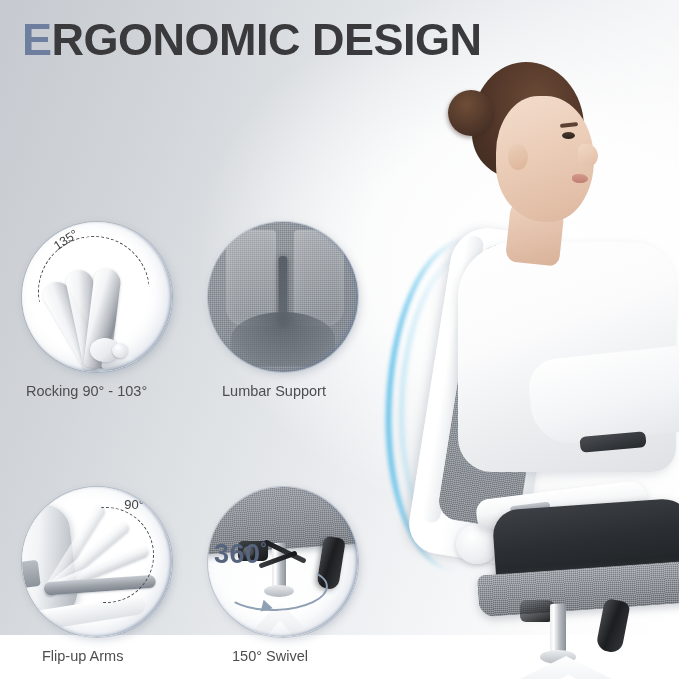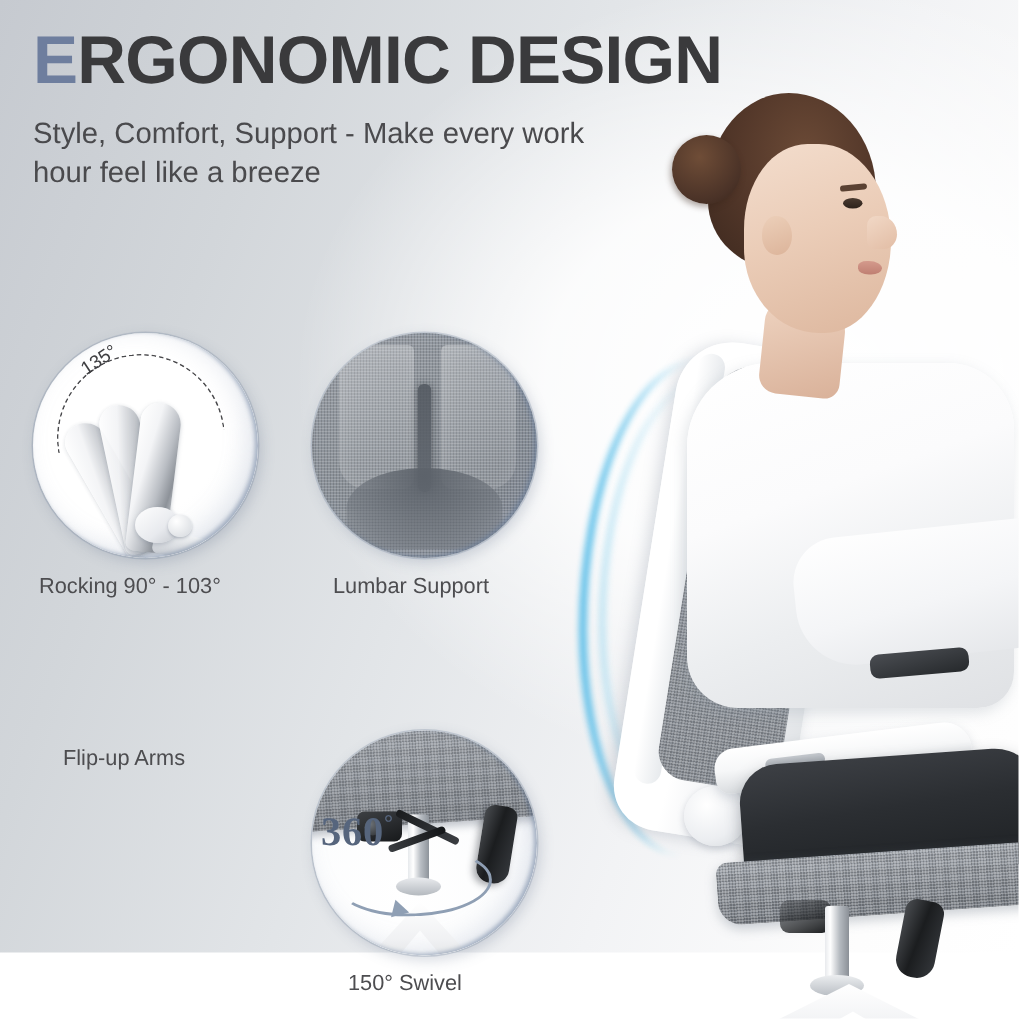--- a/index.html
+++ b/index.html
@@ -253,21 +253,20 @@
     width: 0; height: 0;
     border-left: 11px solid #8f9fb4;
     border-top: 6px solid transparent;
     border-bottom: 6px solid transparent;
     transform: rotate(14deg);
   }
   .c4 .num {
     position: absolute; left: 6px; top: 52px;
     font-size: 27px; font-weight: bold; color: #56657d;
     letter-spacing: 0.5px;
-    font-family: Liberation Serif, serif;
   }
   .c4 .num sup { font-size: 15px; vertical-align: super; }
 
   
   .photo { position: absolute; left: 372px; top: 52px; width: 307px; height: 627px; }
 
   .glow {
     position: absolute; left: 14px; top: 188px;
     width: 150px; height: 330px;
     border-left: 5px solid #55bce8;
@@ -453,21 +452,20 @@
     border-radius: 6px; transform: rotate(-5deg);
   }
 </style>
 </head>
 <body>
 
 <div class="poster">
 
   <div class="header">
     <div class="title"><span class="lead">E</span><span>RGONOMIC DESIGN</span></div>
-    <div class="subtitle">Style, Comfort, Support - Make every work hour feel like a breeze</div>
   </div>
 
   <div class="features">
 
     <div class="feat-row">
 
       <div class="feature">
         <div class="circle c1">
           <div class="back b1"></div>
           <div class="back b2"></div>
@@ -492,20 +490,31 @@
           <div class="ring"></div>
         </div>
         <div class="caption cap-c2">Lumbar Support</div>
       </div>
 
     </div>
 
     <div class="feat-row">
 
       <div class="feature">
+        <div class="circle c3">
+          <div class="mount"></div>
+          <div class="seatedge"></div>
+          <div class="armpad a1"></div>
+          <div class="armpad a2"></div>
+          <div class="armpad a3"></div>
+          <div class="armpad a4"></div>
+          <div class="arc"></div>
+          <div class="ang">90°</div>
+          <div class="ring"></div>
+        </div>
         <div class="caption cap-c3">Flip-up Arms</div>
       </div>
 
       <div class="feature">
         <div class="circle c4">
           <div class="seat"></div>
           <div class="mechL"></div>
           <div class="cyl"></div>
           <div class="cylbase"></div>
           <div class="lever"></div>

